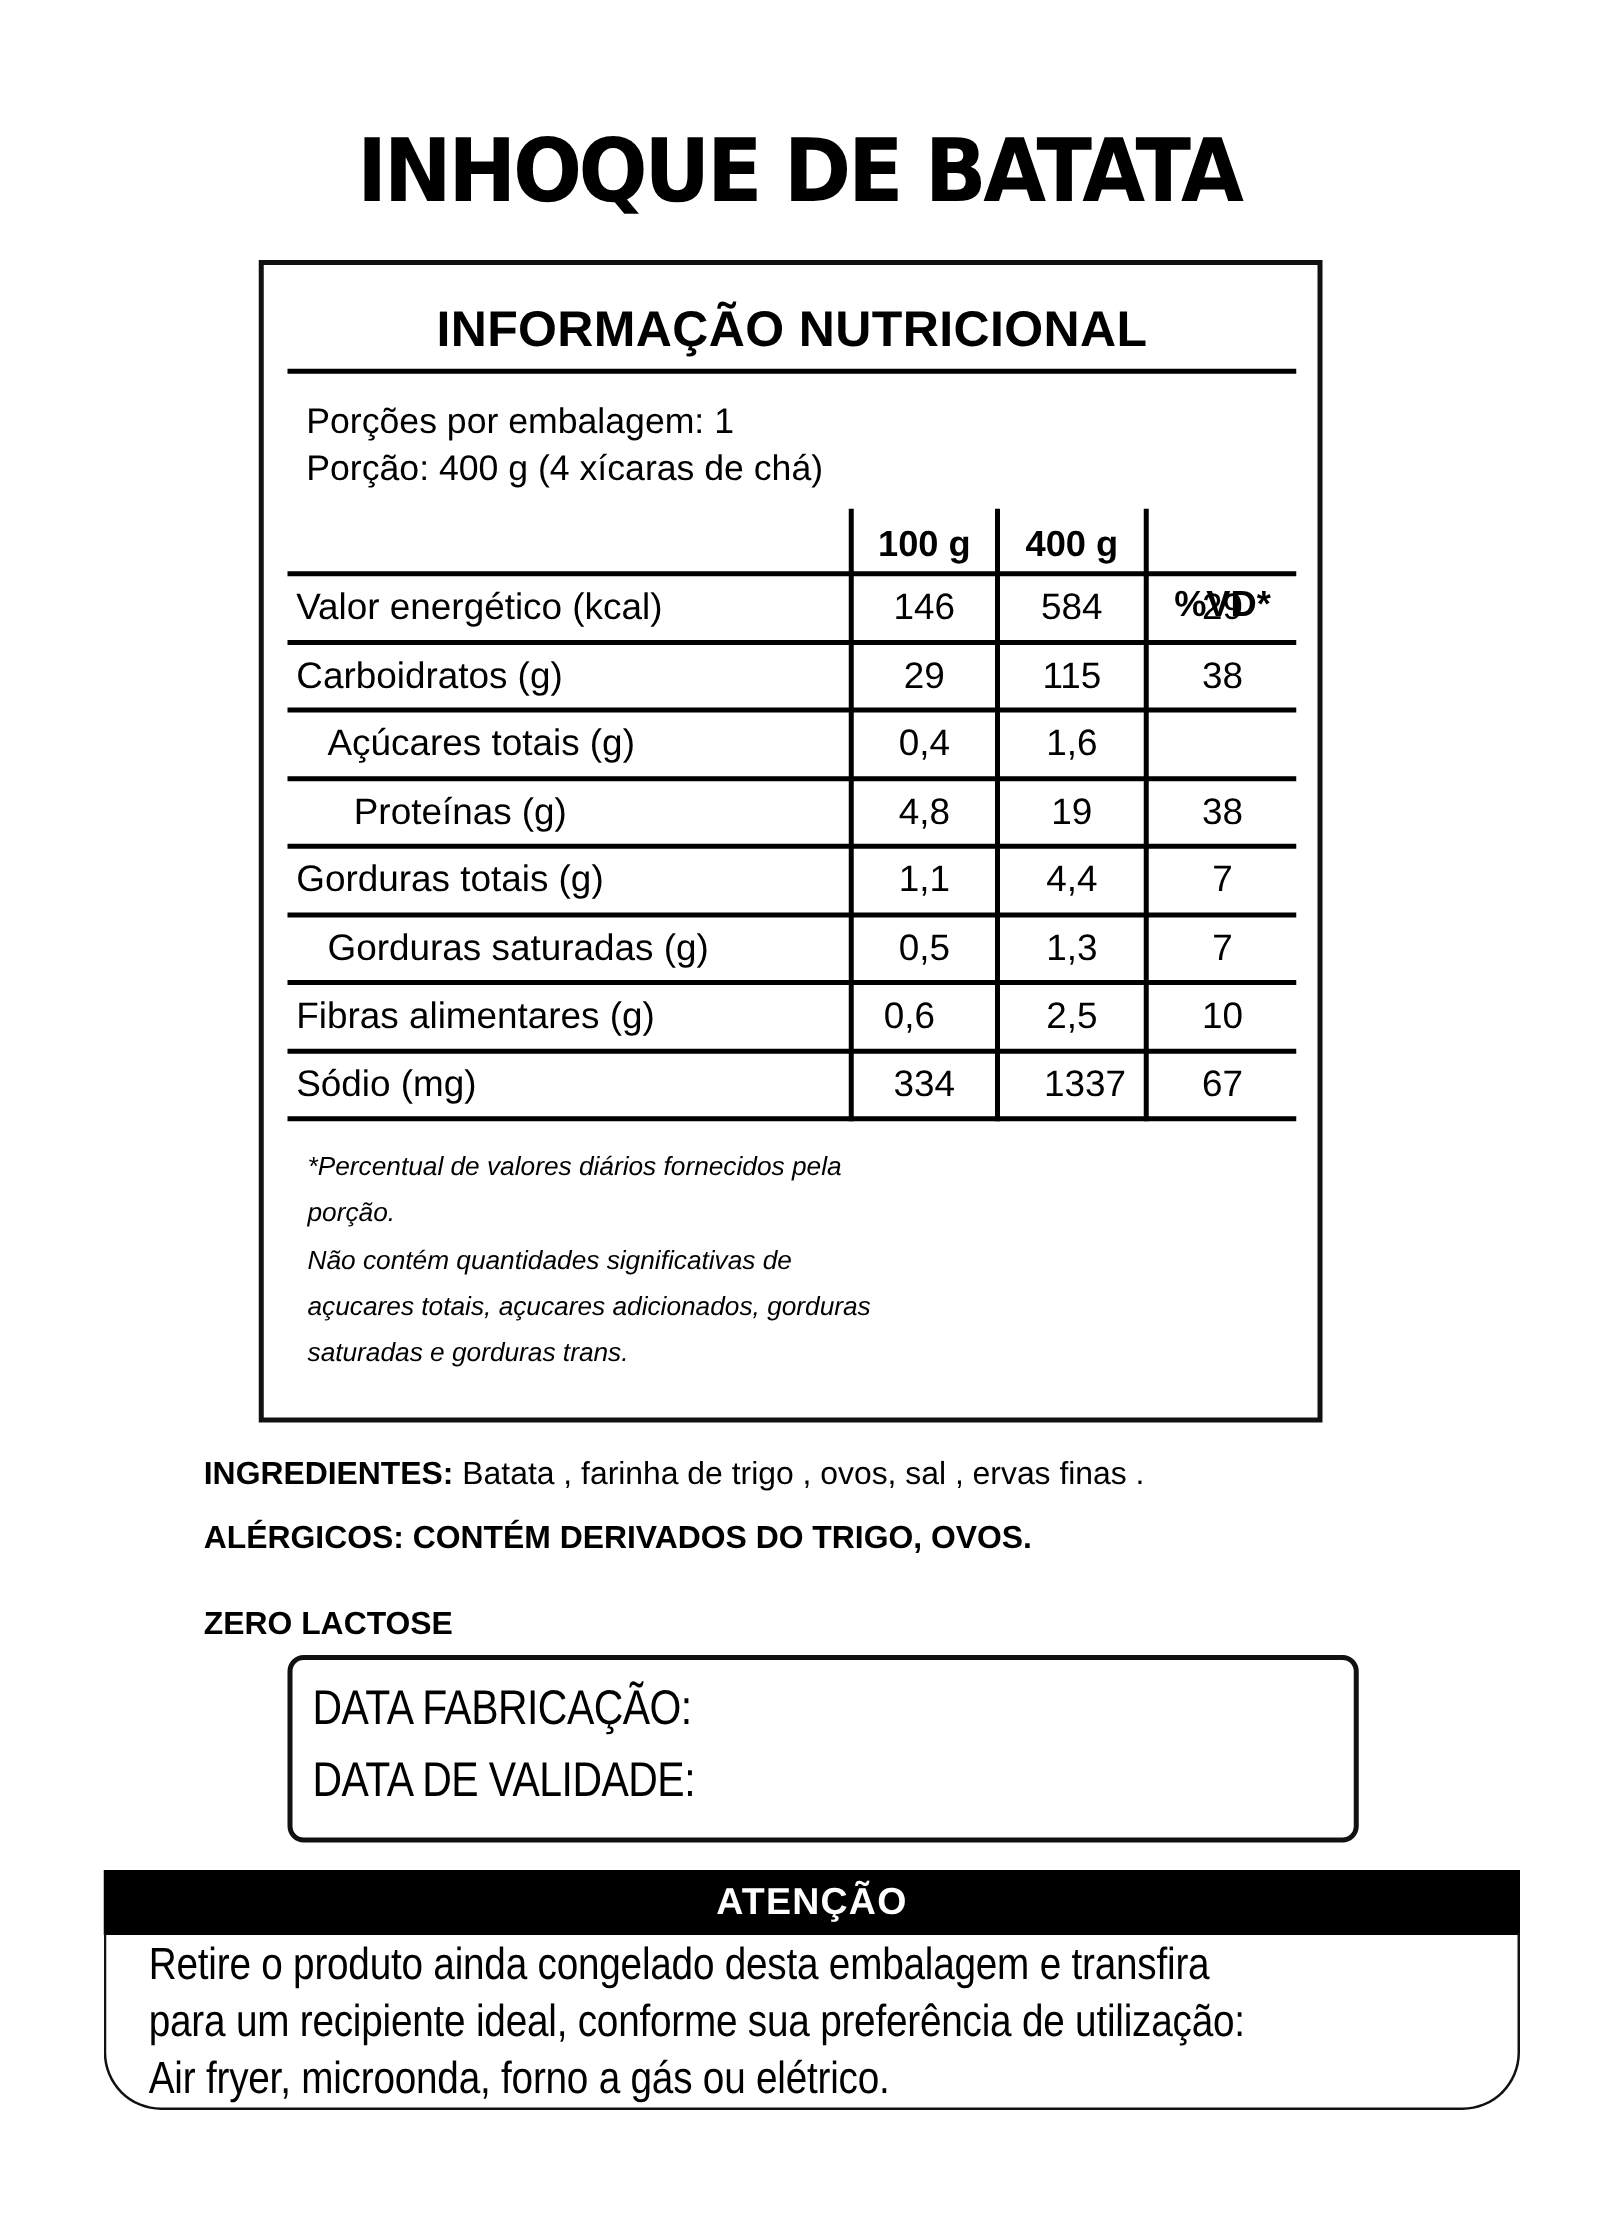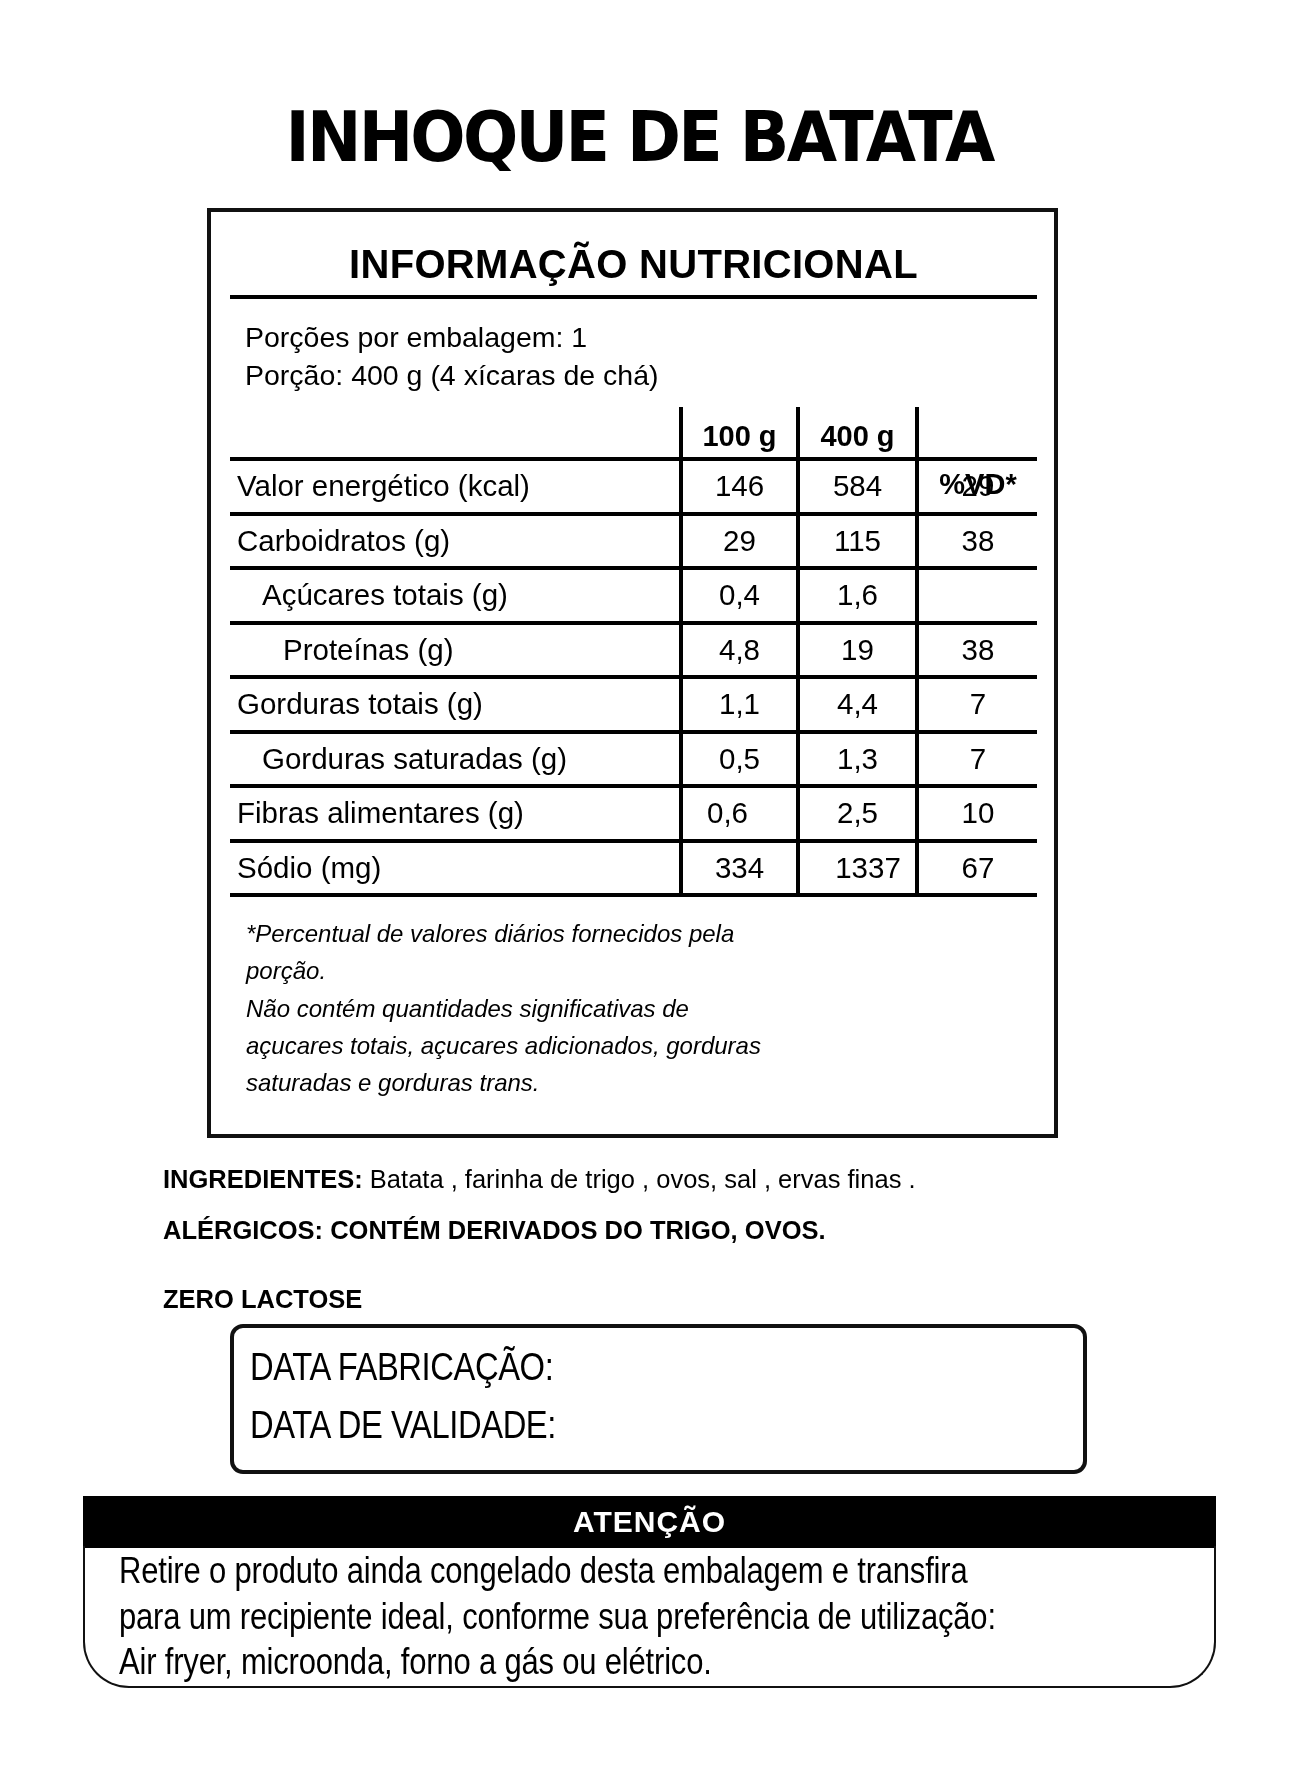--- a/index.html
+++ b/index.html
@@ -20,21 +20,21 @@
   .hline { position: absolute; left: 230px; width: 807px; height: 4px; background: #000; }
   .vline { position: absolute; width: 4px; background: #000; top: 407px; height: 490px; }
 
   .serving { position: absolute; left: 245px; font-size: 28.5px; line-height: 38px; }
 
   .th { position: absolute; top: 415px; height: 42px; line-height: 42px; text-align: center; font-weight: bold; font-size: 29px; }
 
   .row-label { position: absolute; font-size: 29.5px; line-height: 50px; height: 50px; white-space: nowrap; }
   .cell { position: absolute; font-size: 29.5px; line-height: 50px; height: 50px; text-align: center; }
 
-  .footnote { position: absolute; left: 246px; top: 915px; width: 780px; font-style: italic; font-size: 24px; line-height: 37.3px; }
+  .footnote { position: absolute; left: 246px; top: 915px; width: 780px; font-style: italic; font-size: 21px; line-height: 37.3px; }
 
   .info-line { position: absolute; left: 163px; font-size: 25.5px; line-height: 32px; white-space: nowrap; }
   .info-line b { font-weight: bold; }
 
   .date-box { position: absolute; left: 230px; top: 1324px; width: 849px; height: 142px; border: 4px solid #111; border-radius: 13px; }
   .date-line {
     position: absolute; left: 250px; font-size: 39px; line-height: 46px; white-space: nowrap;
     transform: scaleX(0.84); transform-origin: 0 0; letter-spacing: -0.5px;
   }
 

